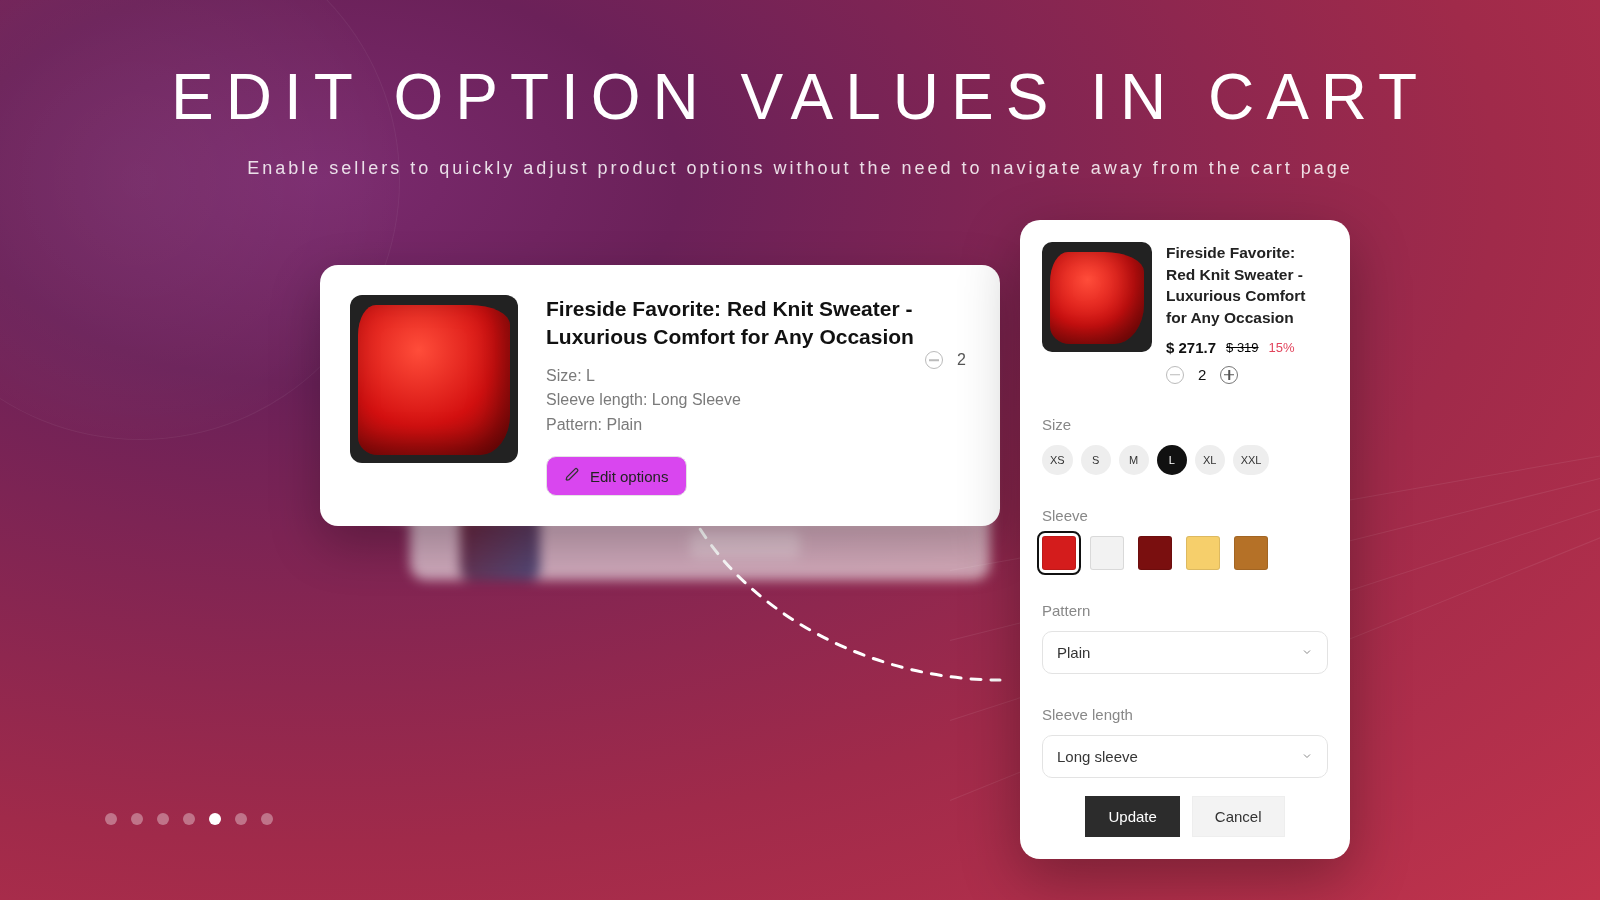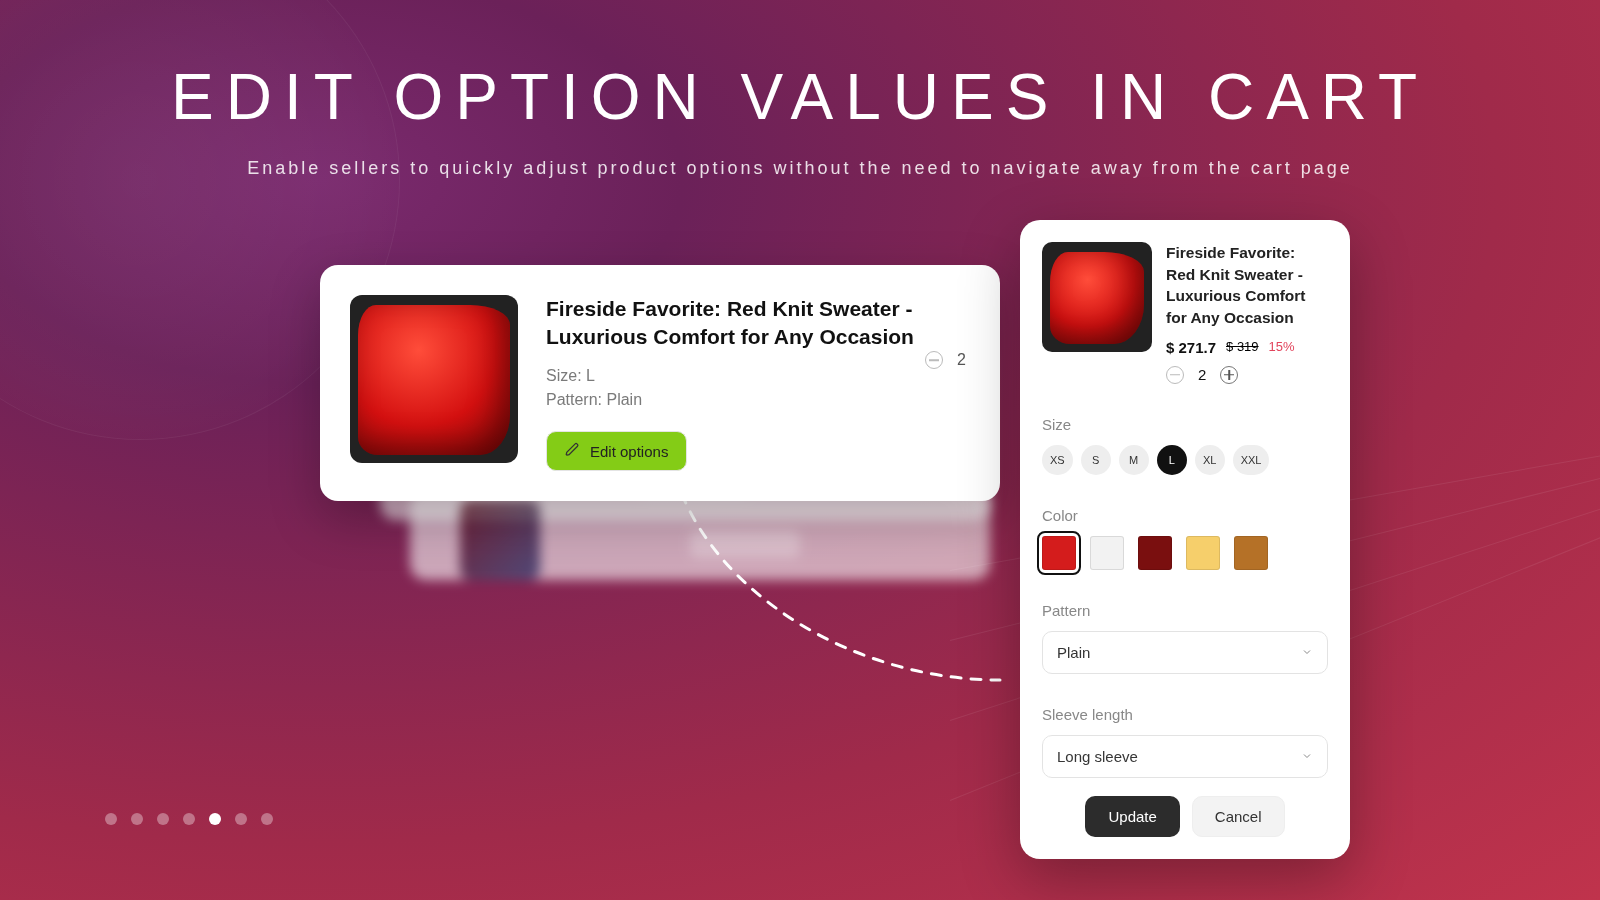--- a/index.html
+++ b/index.html
@@ -109,21 +109,21 @@
   .cart-title { font-size: 21px; font-weight: 600; line-height: 1.35; color:#111; }
   .cart-attrs { margin-top: 12px; font-size: 16px; color:#7a7a7a; line-height: 1.55; }
   .cart-attrs span.k { color:#7a7a7a; }
   .cart-attrs span.v { color:#7a7a7a; }
   .edit-btn {
     margin-top: 18px;
     display: inline-flex; align-items: center; gap: 10px;
     border: 1px solid #e4e4e4;
     border-radius: 10px;
     padding: 10px 18px;
-    font-size: 15px; color:#222; background:#84cc16;
+    font-size: 15px; color:#222; background:#d946ef;
     cursor: pointer;
   }
   .edit-btn svg { width:15px; height:15px; }
   .qty-right {
     position:absolute; right: 0; top: 56px;
     display:flex; align-items:center; gap:14px; color:#555;
   }
   .minus-circ {
     width:18px;height:18px;border-radius:50%;
     border:1.5px solid #bbb; position:relative;
@@ -156,21 +156,21 @@
     padding: 22px 22px 22px 22px;
     z-index:6;
   }
   .panel-head { display:flex; gap:14px; }
   .panel-thumb {
     width:110px; height:110px; border-radius:10px; background:#222; flex:0 0 110px;
     position:relative; overflow:hidden;
   }
   .panel-headtext { flex:1; }
   .panel-title { font-size:15.5px; font-weight:600; line-height:1.4; color:#222; }
-  .panel-price { margin-top:10px; display:flex; align-items:flex-start; gap:10px; font-size:15px;}
+  .panel-price { margin-top:10px; display:flex; align-items:center; gap:10px; font-size:15px;}
   .panel-price .now { font-weight:600; color:#111;}
   .panel-price .was { text-decoration: line-through; color:#000000; font-size:13px;}
   .panel-price .disc { color:#e2445c; font-size:13px;}
   .panel-qty { margin-top:10px; display:flex; align-items:center; gap:14px; font-size:15px;}
 
   .section-label { margin-top:32px; font-size:15px; color:#888; }
   .size-row { margin-top:12px; display:flex; gap:8px; }
   .size-pill {
     min-width:30px; height:30px; padding:0 8px;
     border-radius:50px; background:#eee; color:#333;
@@ -195,21 +195,21 @@
   }
   .chev { width:12px; height:12px; }
 
   .panel .select.second { margin-top:12px; opacity:0.98; }
 
   .panel-actions {
     margin-top: 18px;
     display:flex; gap:12px; justify-content:center;
   }
   .btn {
-    border-radius:10px; padding:11px 22px; font-size:15px; cursor:pointer;
+    border-radius:0; padding:11px 22px; font-size:15px; cursor:pointer;
     border:1px solid transparent;
   }
   .btn.primary { background:#2c2c2c; color:#fff; }
   .btn.secondary { background:#f3f3f3; color:#333; border-color:#eee; }
 
   
   .dots { position:absolute; left:105px; bottom:75px; display:flex; gap:14px; }
   .dot { width:12px; height:12px; border-radius:50%; background:rgba(255,255,255,0.35); cursor:pointer;}
   .dot.active { background:#fff; }
 </style>
@@ -239,20 +239,21 @@
 </div>
 
 <div class="cart-card">
   <div class="cart-thumb">
     <div class="sweater-shape"></div>
   </div>
   <div class="cart-body">
     <div class="cart-title">Fireside Favorite: Red Knit Sweater - Luxurious Comfort for Any Occasion</div>
     <div class="cart-attrs">
       <div><span class="k">Size:</span> <span class="v">L</span></div>
+      <div><span class="k">Sleeve length:</span> <span class="v">Long Sleeve</span></div>
       <div><span class="k">Pattern:</span> <span class="v">Plain</span></div>
     </div>
     <button class="edit-btn">
       <span>
         <svg viewBox="0 0 24 24" fill="none" stroke="#333" stroke-width="2">
             <path d="M3 21l3.5-.8L20 6.7a2 2 0 0 0 0-2.8l-.9-.9a2 2 0 0 0-2.8 0L2.8 16.5 2 20z"></path>
           </svg>
       </span>
       <span>Edit options</span>
     </button>
@@ -290,21 +291,21 @@
   <div class="section-label">Size</div>
   <div class="size-row" id="size-row">
       <div class="size-pill">XS</div>
       <div class="size-pill">S</div>
       <div class="size-pill">M</div>
       <div class="size-pill sel">L</div>
       <div class="size-pill">XL</div>
       <div class="size-pill">XXL</div>
     </div>
 
-  <div class="section-label">Color</div>
+  <div class="section-label">Sleeve</div>
   <div class="color-row" id="color-row">
       <div class="swatch sel" style="background: rgb(212, 28, 28);"></div>
       <div class="swatch" style="background: rgb(242, 242, 242);"></div>
       <div class="swatch" style="background: rgb(122, 15, 15);"></div>
       <div class="swatch" style="background: rgb(246, 207, 107);"></div>
       <div class="swatch" style="background: rgb(181, 113, 39);"></div>
     </div>
 
   <div class="section-label">Pattern</div>
   <div class="select">

